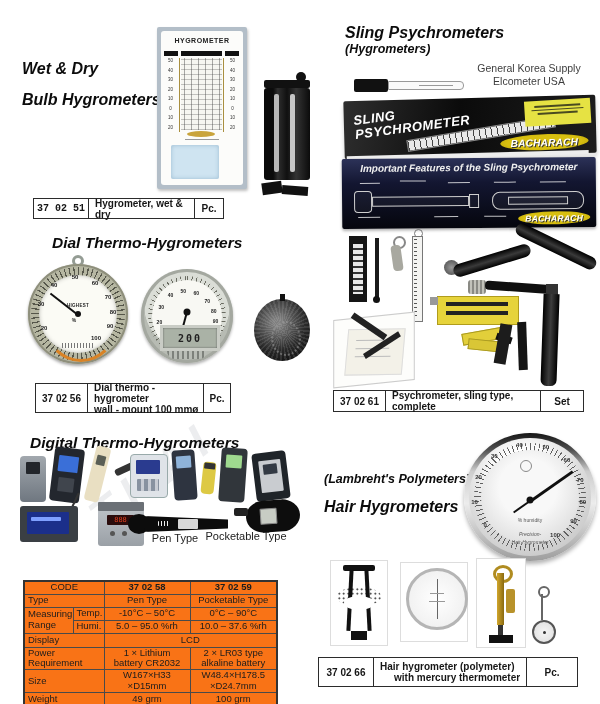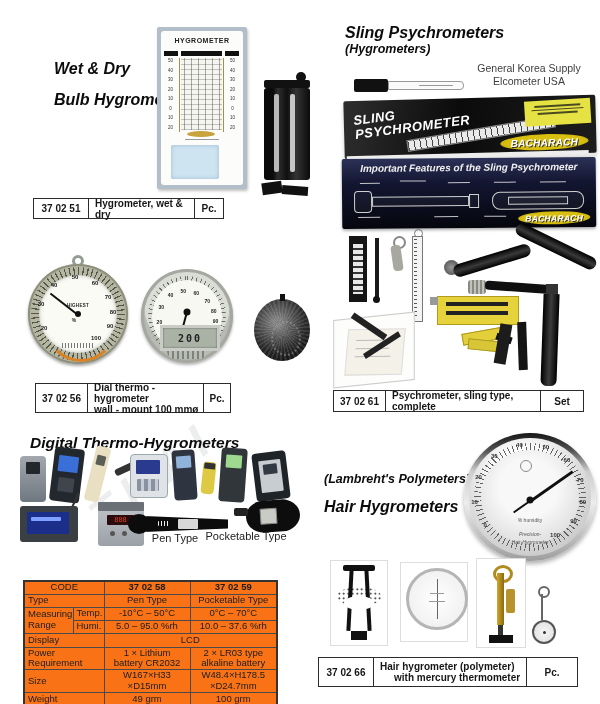--- a/index.html
+++ b/index.html
@@ -132,21 +132,21 @@
   
   .thumb{position:absolute;background:#fff;border:1px solid #ddd;}
 </style>
 </head>
 <body>
 
 <div class="page">
 
   <div class="watermark">THAI</div>
 
-  <div class="abs sec-title" style="left:22px;top:60px;font-size:16px;margin-left:32px;">
+  <div class="abs sec-title" style="left:22px;top:60px;font-size:16px;">
     <div>Wet &amp; Dry</div>
     <div style="margin-top:13px;">Bulb Hygrometers</div>
   </div>
 
   <div class="abs hygro-card">
     <div class="card-white">
       <div class="card-title">HYGROMETER</div>
       <div class="hbar" style="left:3px;width:14px;"></div>
       <div class="hbar" style="left:20px;width:41px;"></div>
       <div class="hbar" style="left:64px;width:14px;"></div>
@@ -184,25 +184,26 @@
     <div class="bw" style="position:absolute;left:2px;top:8px;width:46px;height:8px;border-radius:2px;"></div>
     <div style="position:absolute;left:2px;top:16px;width:46px;height:92px;border-radius:3px;background:linear-gradient(90deg,#0b0b0b 0 20%,#2e2e2e 30%,#101010 50%,#333 70%,#0b0b0b 100%);">
       <div style="position:absolute;left:10px;top:6px;width:5px;height:78px;background:#b9b9b9;border-radius:2px;"></div>
       <div style="position:absolute;left:26px;top:6px;width:5px;height:78px;background:#c6c6c6;border-radius:2px;"></div>
     </div>
     <div class="bw" style="position:absolute;left:0;top:110px;width:20px;height:12px;transform:rotate(-8deg);"></div>
     <div class="bw" style="position:absolute;left:20px;top:114px;width:26px;height:9px;transform:rotate(4deg);"></div>
   </div>
 
   <div class="strip" style="left:33px;top:198px;width:191px;height:21px;font-size:10px;">
-    <div class="cell" style="width:55px;">37 02 51</div>
+    <div class="cell" style="width:55px;font-family:Liberation Mono, monospace;">37 02 51</div>
     <div class="cell desc" style="width:106px;">Hygrometer, wet &amp; dry</div>
     <div class="cell" style="flex:1;">Pc.</div>
   </div>
 
+  <div class="abs sec-title" style="left:52px;top:234px;font-size:15.5px;">Dial Thermo-Hygrometers</div>
 
   <div class="abs hanger"></div>
   <div class="abs dial1">
     <div class="ticks"></div>
     <div class="face"></div>
     <span class="dnum" style="left:16%;top:64%;">20</span>
     <span class="dnum" style="left:13%;top:40%;">30</span>
     <span class="dnum" style="left:26%;top:21%;">40</span>
     <span class="dnum" style="left:47%;top:13%;">50</span>
     <span class="dnum" style="left:67%;top:19%;">60</span>
@@ -329,21 +330,21 @@
       <td class="c">Pen Type</td>
       <td class="c">Pocketable Type</td>
     </tr>
     <tr style="height:13px;">
       <td rowspan="2">
         <div>Measuring</div>
         <div>Range</div>
       </td>
       <td>Temp.</td>
       <td class="c">-10°C – 50°C</td>
-      <td class="c">0°C – 70°C</td>
+      <td class="c">0°C – 90°C</td>
     </tr>
     <tr style="height:13px;">
       <td>Humi.</td>
       <td class="c">5.0 – 95.0 %rh</td>
       <td class="c">10.0 – 37.6 %rh</td>
     </tr>
     <tr style="height:14px;">
       <td colspan="2">Display</td>
       <td colspan="2" class="c">LCD</td>
     </tr>

